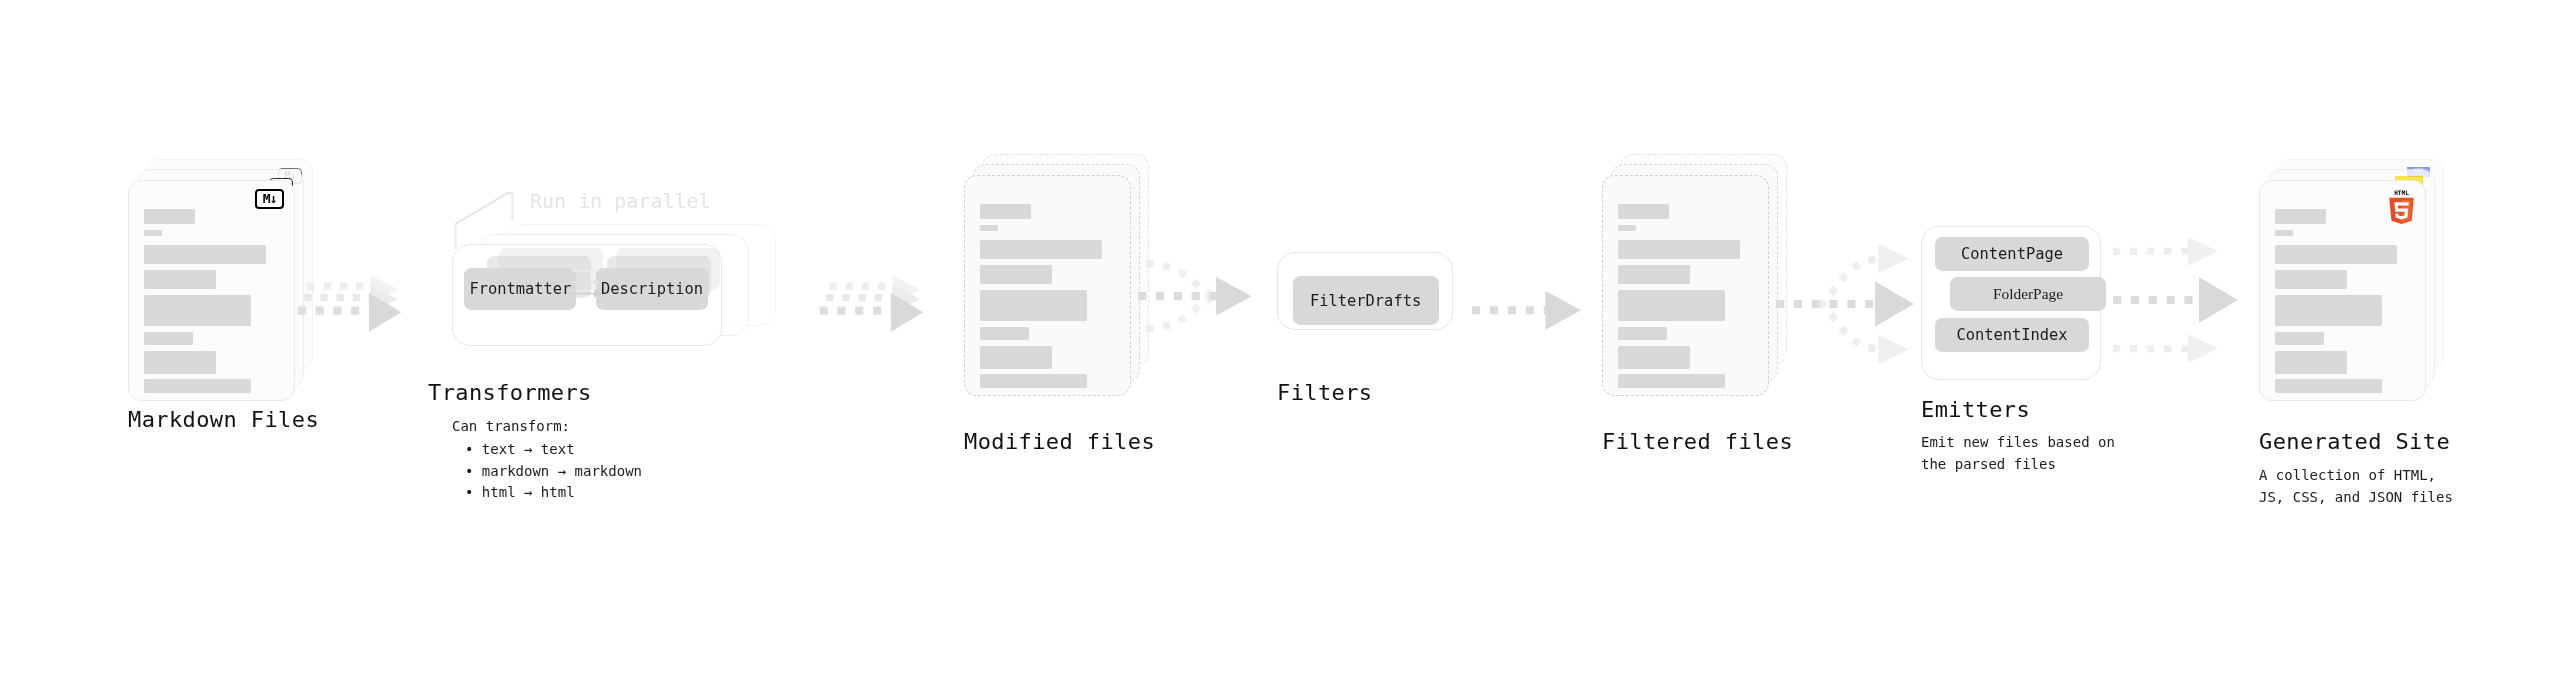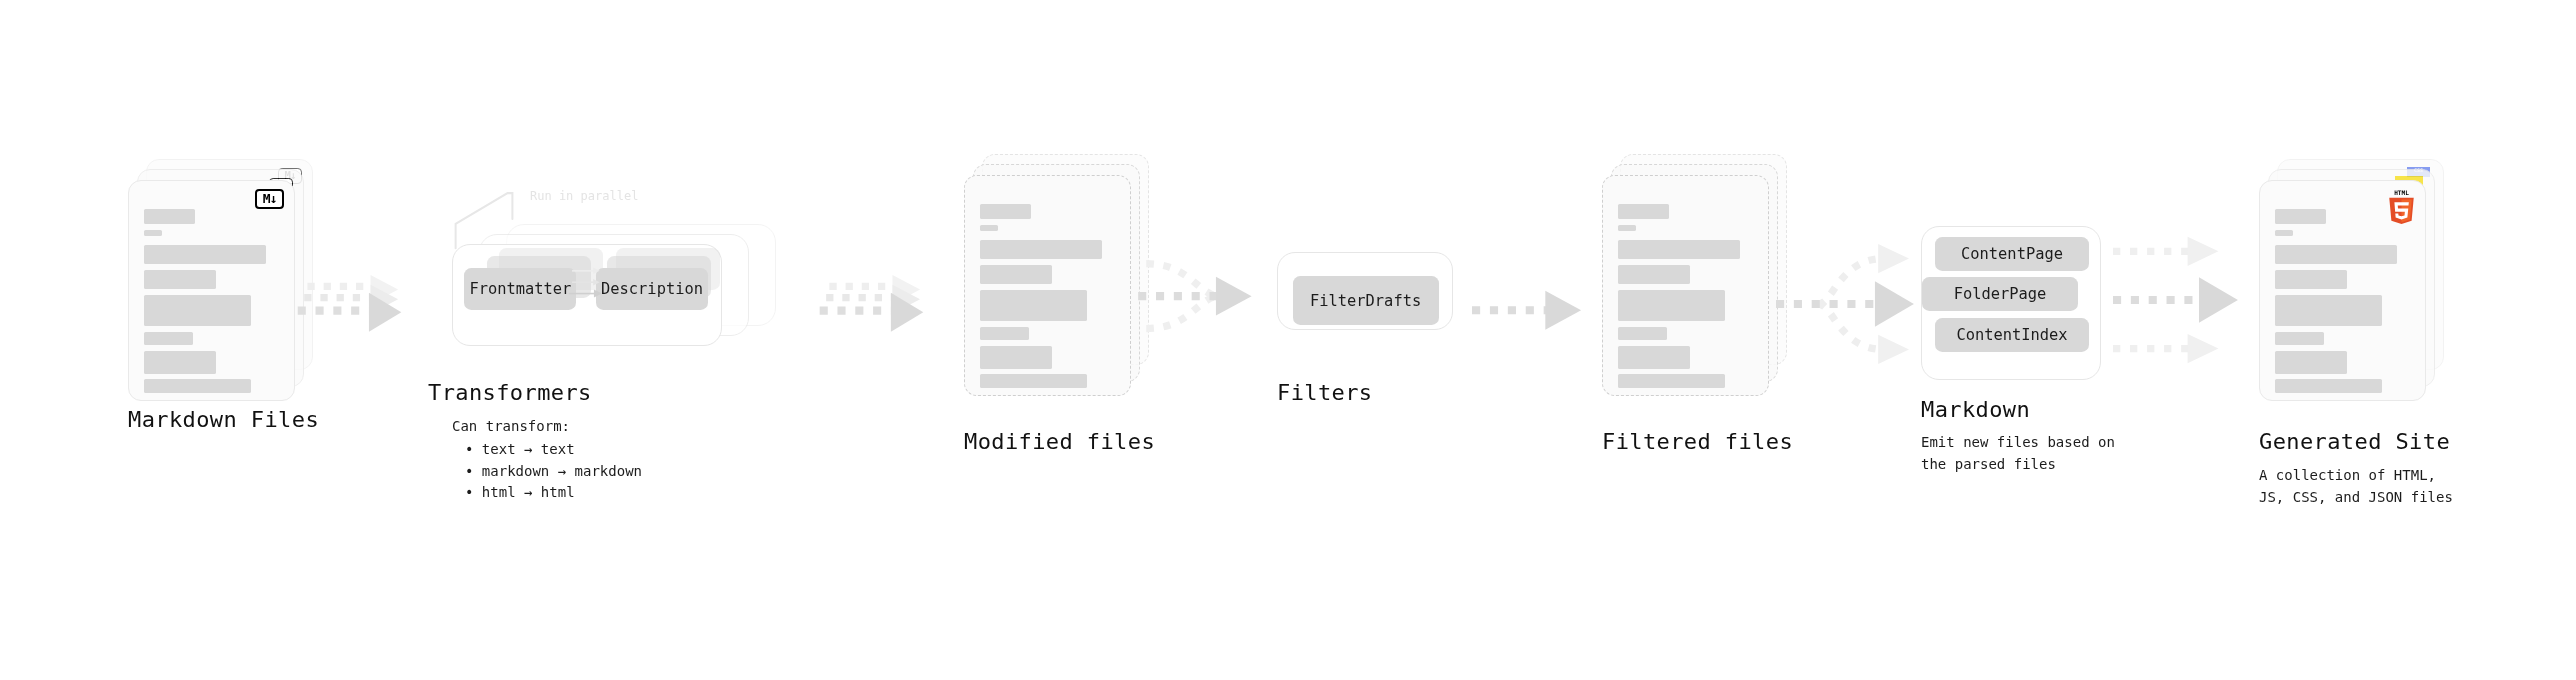--- a/index.html
+++ b/index.html
@@ -73,21 +73,21 @@
   }
 
   
   .title  { position: absolute; font-size: 22px; color: #111; white-space: nowrap; letter-spacing: 0.4px; }
   .sub    { position: absolute; font-size: 14px; color: #1c1c1c; line-height: 1.55; white-space: pre; }
   .sublist{ position: absolute; font-size: 14px; color: #1c1c1c; line-height: 1.55; }
   .sublist li { list-style: none; white-space: pre; }
   .sublist li.b::before { content: "\2022  "; }
 
   .parallel-label {
-    position: absolute; font-size: 12px; color: #e4e4e4; white-space: nowrap;
+    position: absolute; font-size: 20px; color: #e4e4e4; white-space: nowrap;
   }
 
   svg.flow { position: absolute; overflow: visible; }
 </style>
 </head>
 <body>
 
 <div id="stage">
 
   <div class="node" style="left:128px; top:159px;">
@@ -258,25 +258,25 @@
     <polygon points="126,128 164,146 126,164" fill="#f0f0f0"></polygon>
     <g fill="none" stroke="#dcdcdc" stroke-width="10" stroke-dasharray="10 12">
       <line x1="0" y1="90" x2="126" y2="90"></line>
     </g>
     <polygon points="122,62 170,90 122,118" fill="#d9d9d9"></polygon>
   </svg>
 
   <div class="node" style="left:1921px; top:226px;">
     <div class="panel" style="left:0; top:0; width:180px; height:154px;">
       <div class="chip" style="position:absolute; left:13px; top:9.8px; width:154px; height:34px;">ContentPage</div>
-      <div class="chip" style="position:absolute; left:0; top:50px; width:156px; height:34px;">FolderPage</div>
+      <div class="chip" style="position:absolute; left:28px; top:50px; width:156px; height:34px;font-family:Liberation Serif, serif;">FolderPage</div>
       <div class="chip" style="position:absolute; left:13px; top:91px; width:154px; height:34px;">ContentIndex</div>
     </div>
   </div>
-  <div class="title" style="left:1921px; top:397px;">Markdown</div>
+  <div class="title" style="left:1921px; top:397px;">Emitters</div>
   <div class="sub" style="left:1921px; top:432px;">Emit new files based on
 the parsed files</div>
 
   <svg class="flow" style="left:2113px; top:231px;" width="146" height="146" viewBox="0 0 180 180">
     <g fill="none" stroke="#efefef" stroke-width="9" stroke-dasharray="9 12">
       <line x1="0" y1="25" x2="96" y2="25"></line>
       <line x1="0" y1="145" x2="96" y2="145"></line>
     </g>
     <polygon points="92,7 130,25 92,43" fill="#f0f0f0"></polygon>
     <polygon points="92,127 130,145 92,163" fill="#f0f0f0"></polygon>

